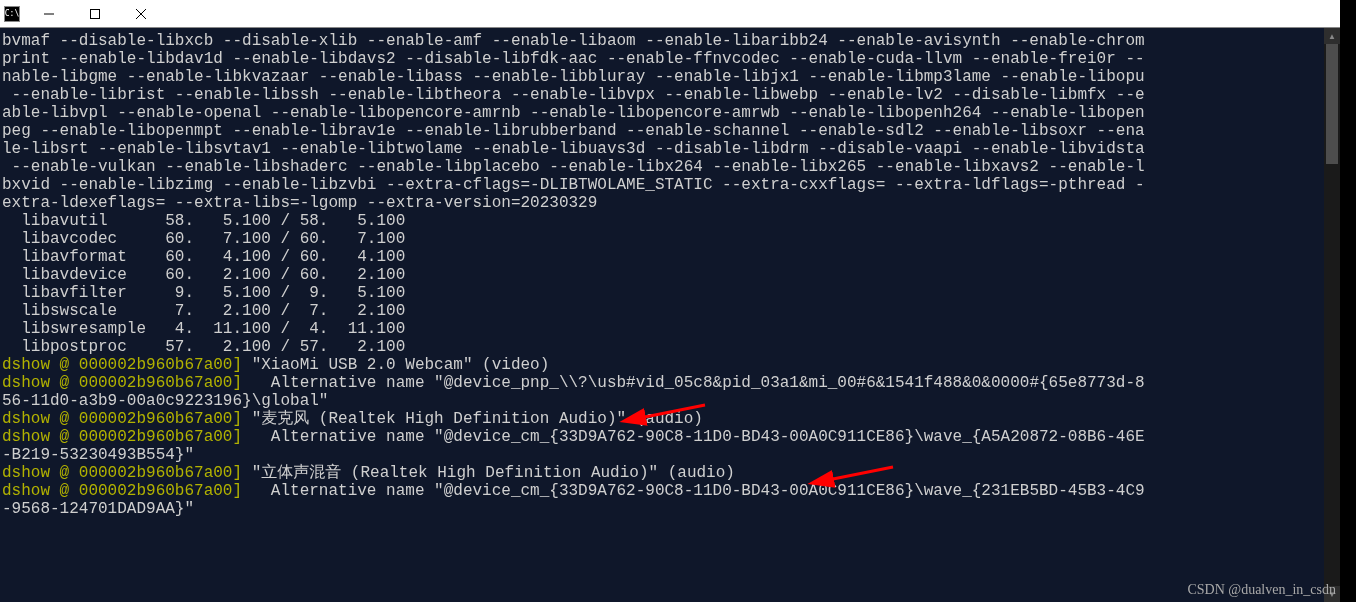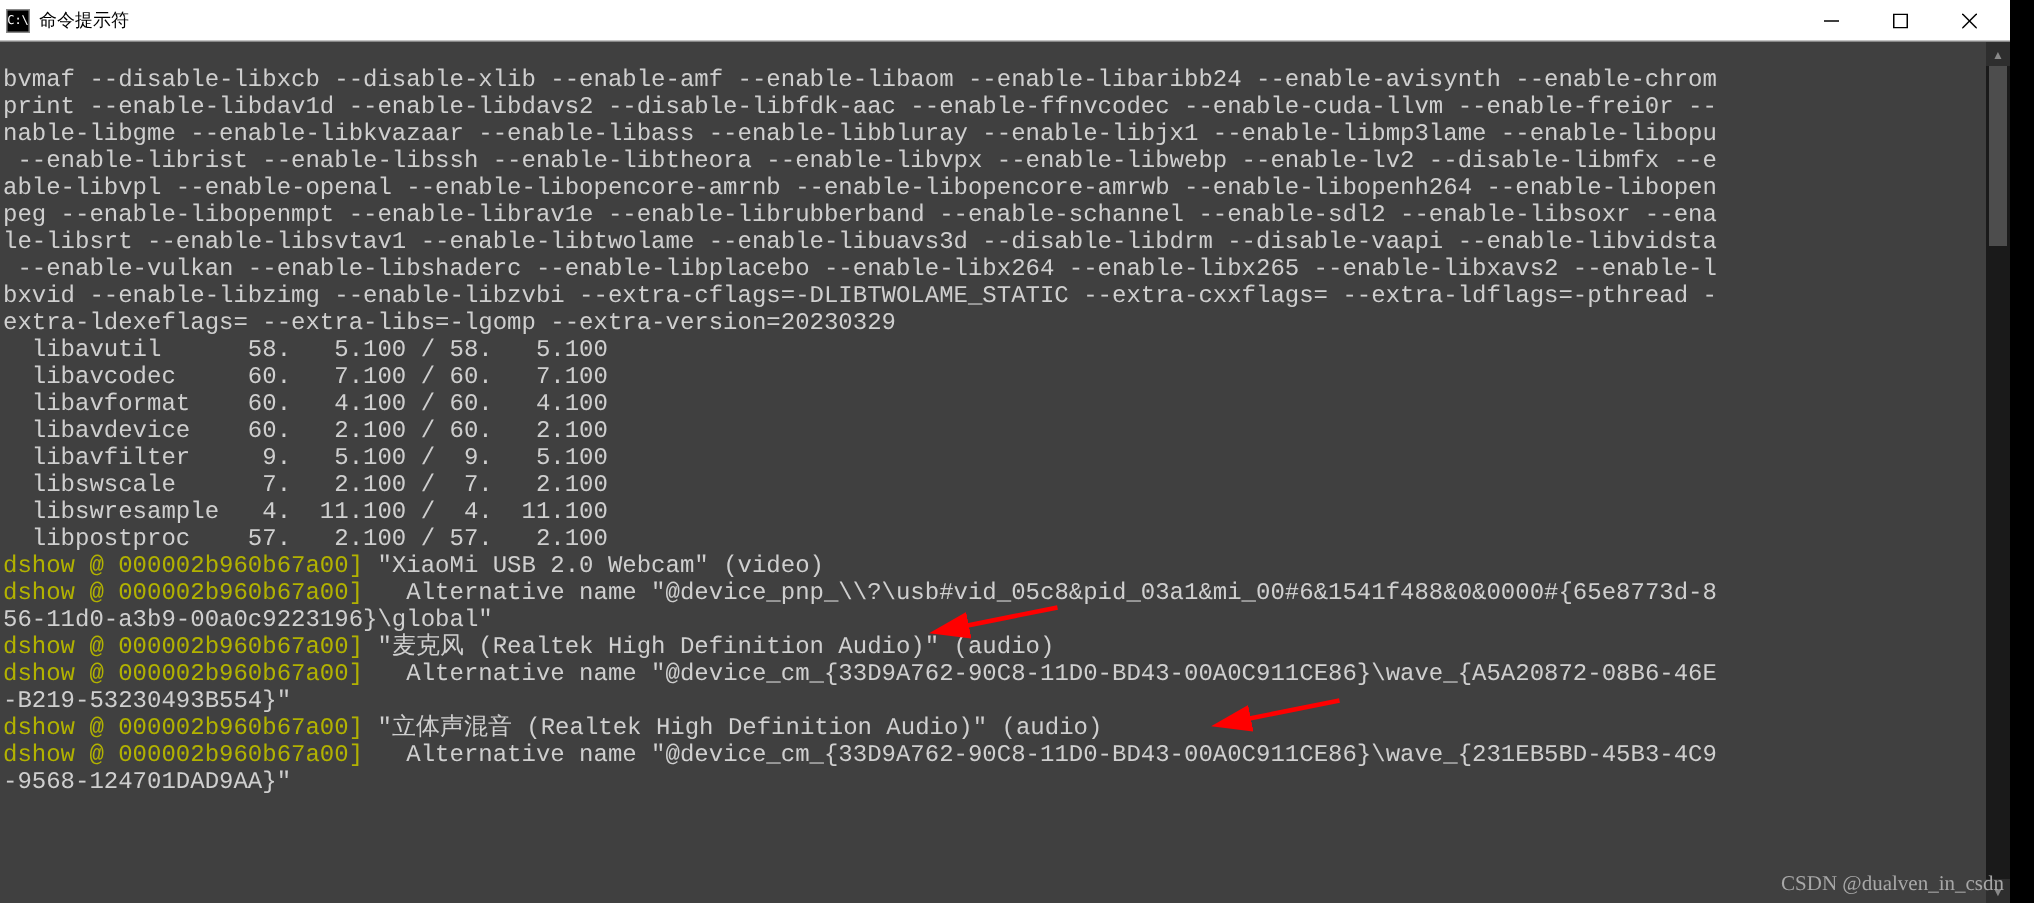--- a/index.html
+++ b/index.html
@@ -5,38 +5,37 @@
   * { margin: 0; padding: 0; box-sizing: border-box; }
   body { background: #fff; font-family: sans-serif; width: 1356px; height: 602px; overflow: hidden; position: relative; }
   .window { width: 1340px; height: 602px; background: #fff; display: flex; flex-direction: column; }
   .titlebar { height: 28px; background: #fff; border-bottom: 1px solid #888; display: flex; align-items: center; padding: 0 4px; }
   .titlebar-icon { width: 16px; height: 16px; background: #000; font-size: 8px; color:#fff; display:flex; align-items:center; justify-content:center; font-family:monospace; margin-right: 6px; border:1px solid #888;}
   .titlebar-text { font-size: 12px; flex: 1; color: #000; }
   .win-controls { display: flex; }
   .win-btn { width: 46px; height: 28px; display: flex; align-items: center; justify-content: center; font-size: 12px; color: #000; }
   .win-btn svg { pointer-events: none; }
   .console-wrap { flex: 1; display: flex; background: #000; }
-  .console { flex: 1; background: #404040; color: #cfcfcf; font-family: "NSimSun","SimSun","Courier New", monospace; font-size: 16px; line-height: 18px; white-space: pre; padding: 16px 2px; overflow: hidden; letter-spacing: 0px; }
+  .console { flex: 1; background: #0f172a; color: #cfcfcf; font-family: "NSimSun","SimSun","Courier New", monospace; font-size: 16px; line-height: 18px; white-space: pre; padding: 4px 2px; overflow: hidden; letter-spacing: 0px; }
   .dshow { color: #b2b200; font-family: Liberation Mono, monospace; }
   .scrollbar { width: 16px; background: #1a1a1a; display: flex; flex-direction: column; }
   .sb-btn { height: 16px; background: #2e2e2e; display:flex; align-items:center; justify-content:center; color:#888; font-size:8px;}
   .sb-track { flex: 1; background: #1a1a1a; position: relative; }
   .sb-thumb { position: absolute; left: 2px; right: 2px; top: 0; height: 120px; background: #4d4d4d; }
   .watermark { position: absolute; right: 20px; bottom: 4px; color: #a8a8a8; font-size: 14px; font-family: Liberation Serif, serif; margin-left: 22px; }
   .arrow { position: absolute; pointer-events: none; }
   .arrow svg { overflow: visible; }
   .right-strip { width: 16px; background:#000; }
 </style>
 </head>
 <body>
 
 <div class="window">
   <div class="titlebar">
     <div class="titlebar-icon">C:\</div>
-    <div class="titlebar-text">命令提示符</div>
     <div class="win-controls">
       <div class="win-btn">
         <svg width="10" height="10">
             <line x1="0" y1="5" x2="10" y2="5" stroke="#000" stroke-width="1"></line>
           </svg>
       </div>
       <div class="win-btn">
         <svg width="10" height="10">
             <rect x="0.5" y="0.5" width="9" height="9" fill="none" stroke="#000" stroke-width="1"></rect>
           </svg>

